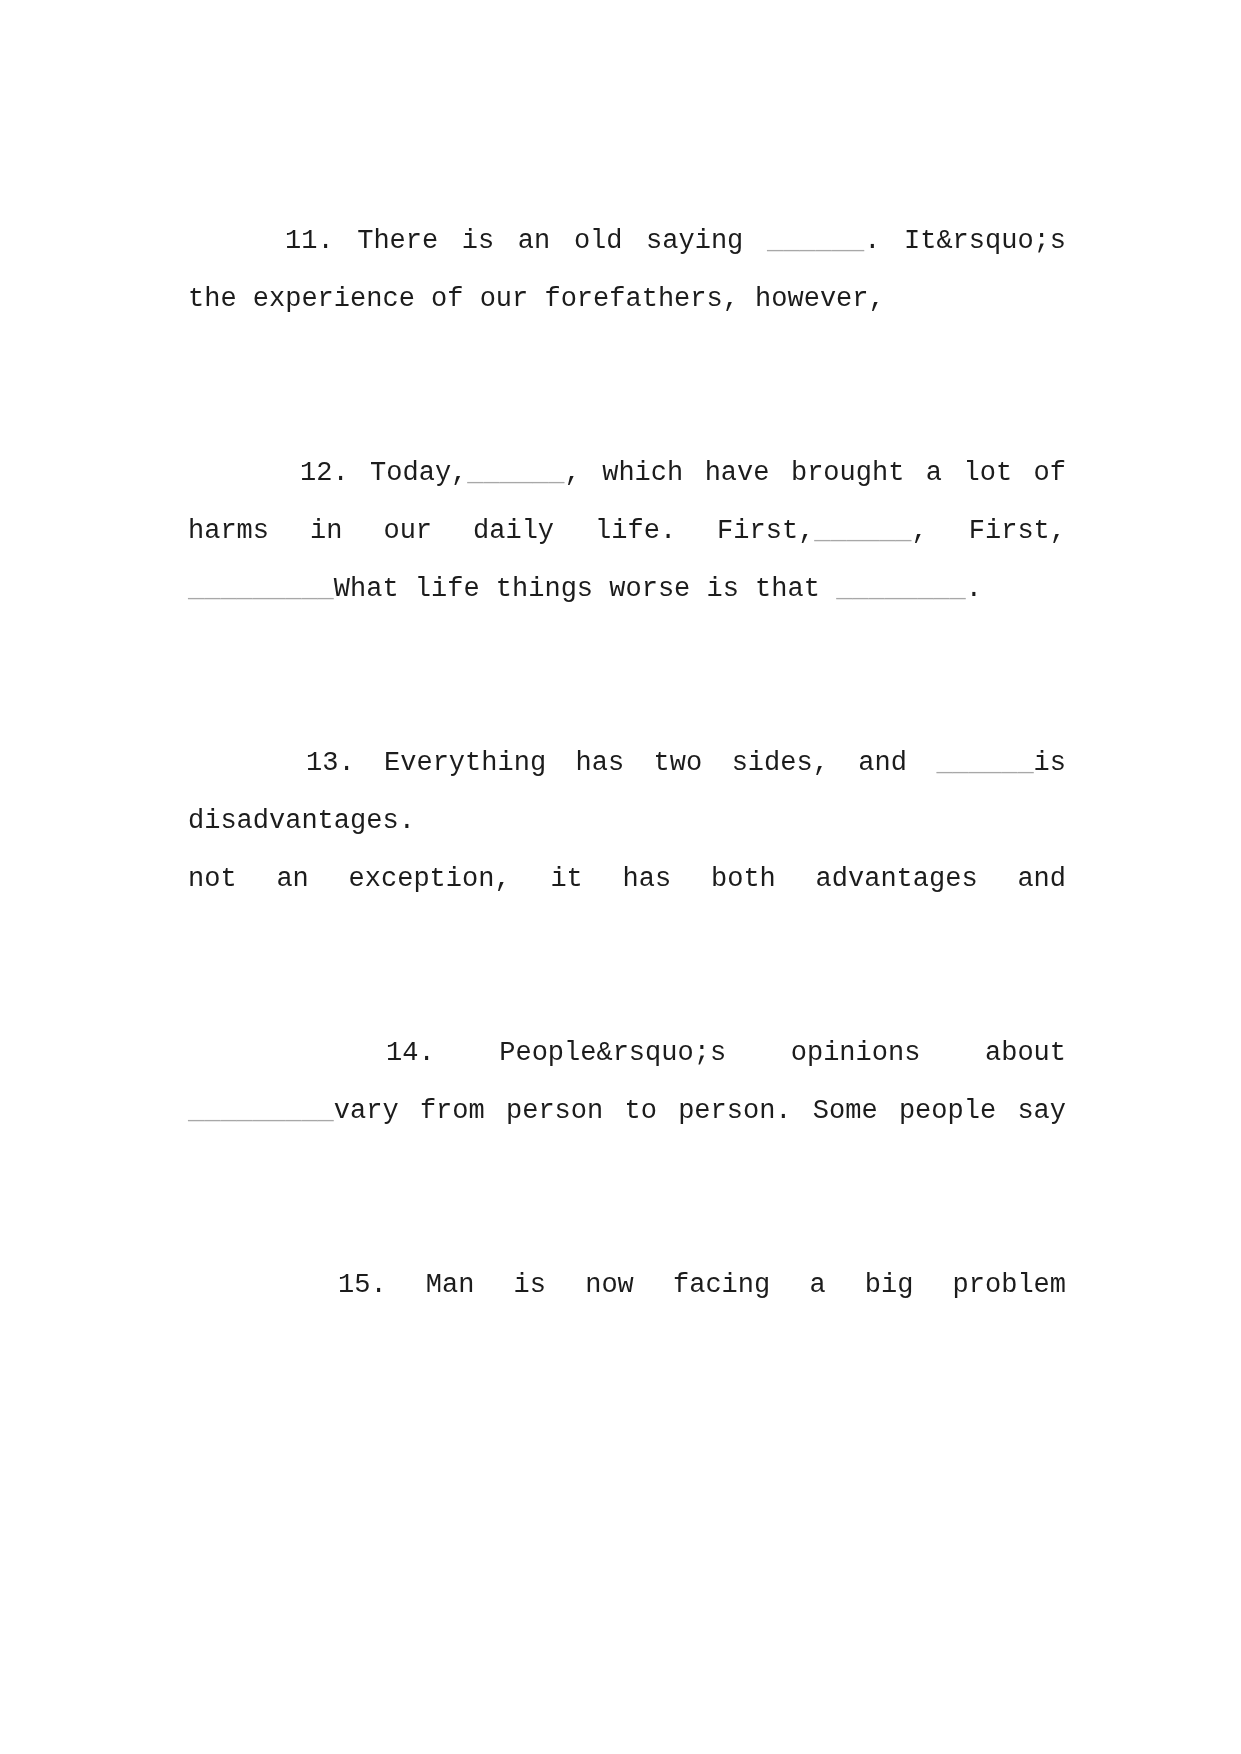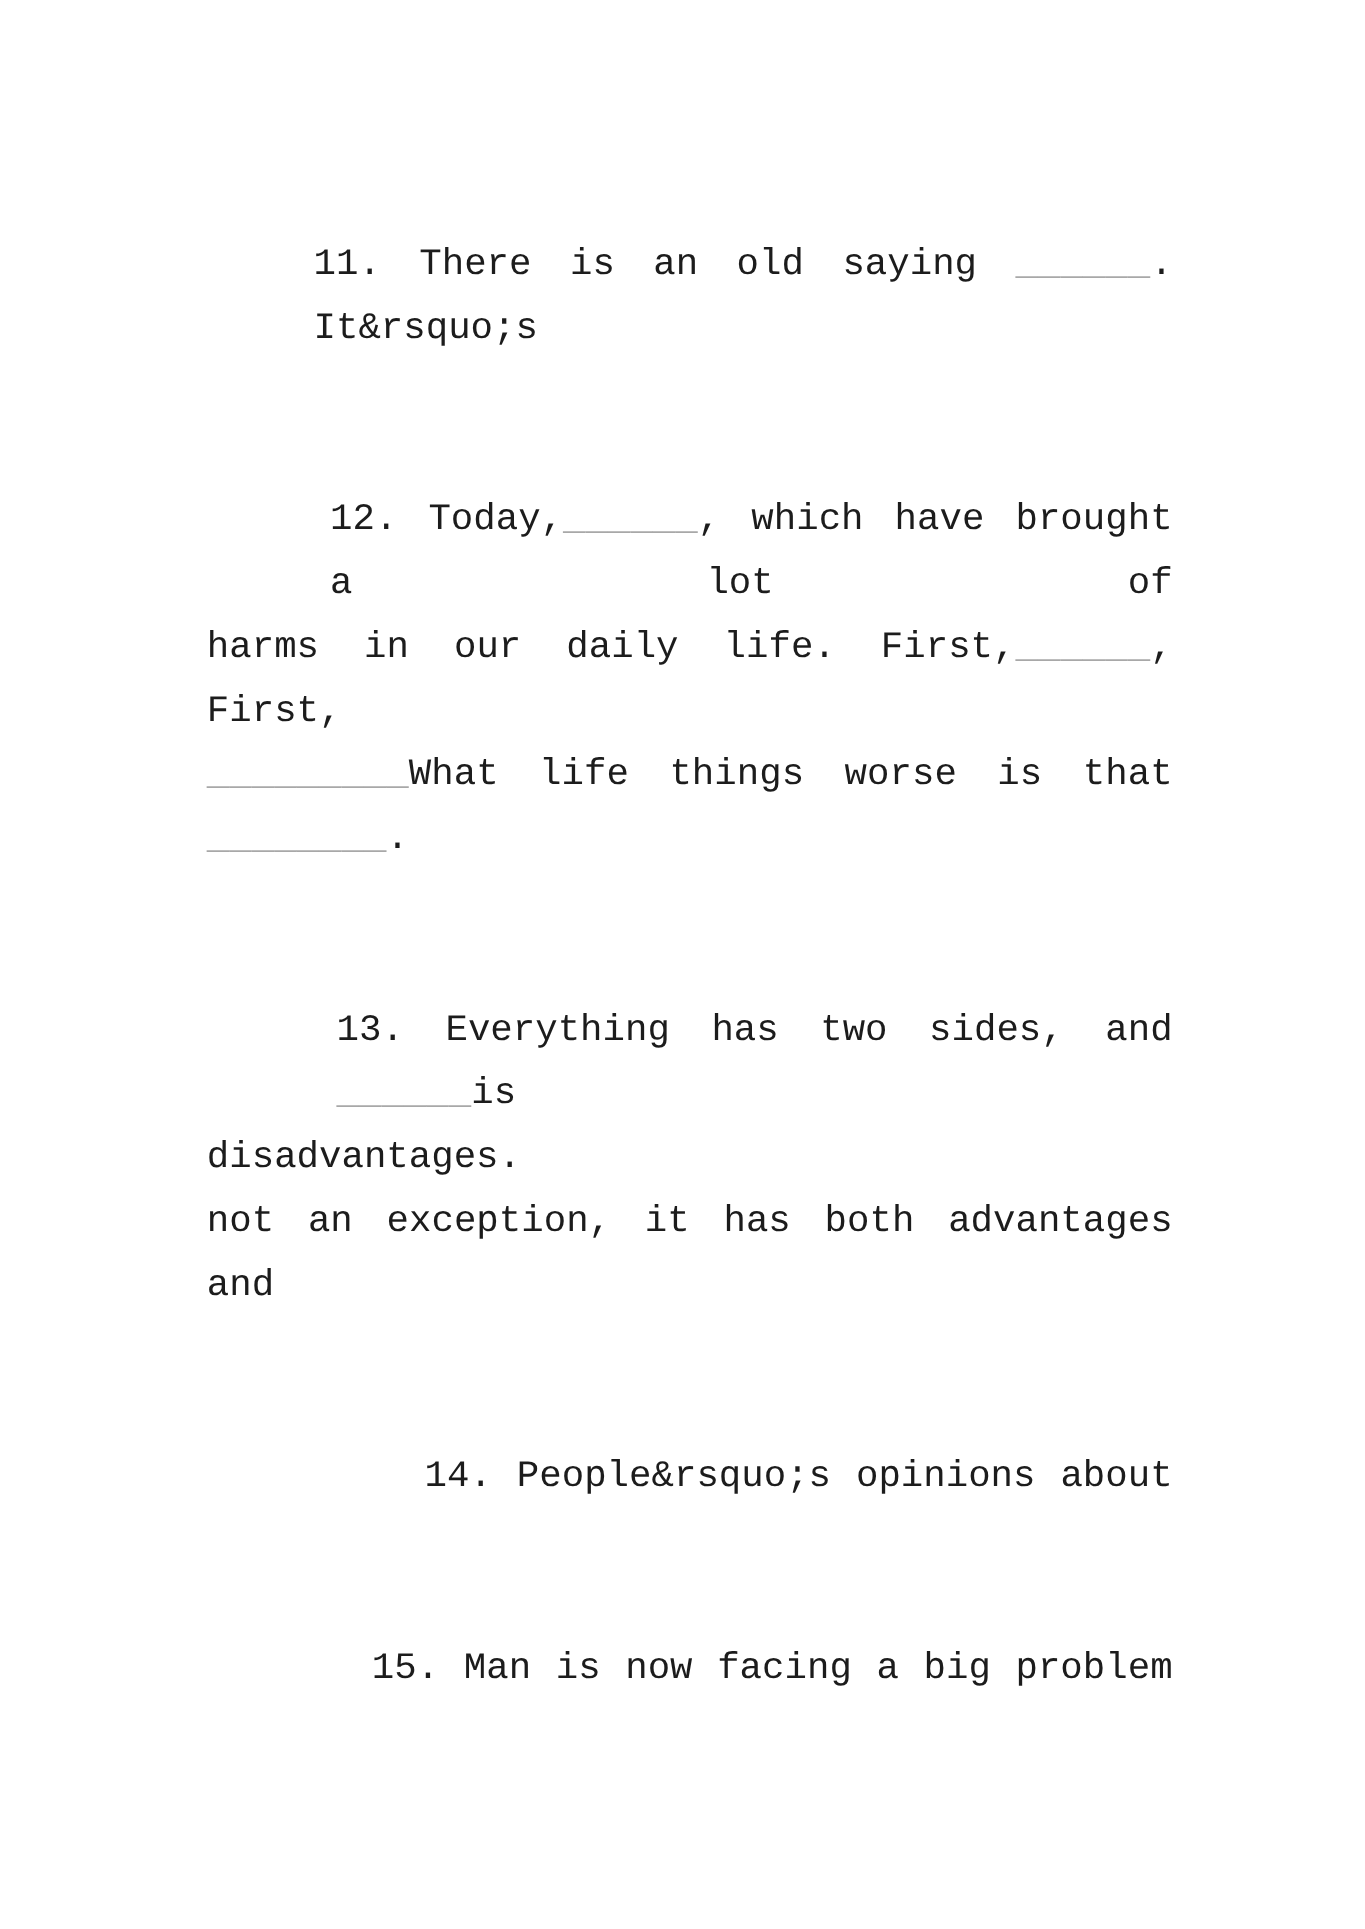--- a/index.html
+++ b/index.html
@@ -21,21 +21,21 @@
   }
   .content {
     width: 878px;
   }
   .para {
     margin: 0 0 116px 0;
   }
   .para:last-child { margin-bottom: 0; }
   .line {
     font-family: "Liberation Mono", "DejaVu Sans Mono", monospace;
-    font-size: 34px;
+    font-size: 27px;
     line-height: 58px;
     font-weight: 400;
     color: #1c1c1c;
     text-align: justify;
     text-align-last: left;
     white-space: normal;
   }
   .line.justify {
     text-align-last: justify;
   }
@@ -45,36 +45,38 @@
   }
 </style>
 </head>
 <body>
 
 <div class="page">
   <div class="content">
 
     <div class="para">
       <div class="line justify" style="padding-left:97px"><span class="seg">11. There is an old saying </span><span class="seg blank">______</span><span class="seg">. It&amp;rsquo;s</span></div>
+      <div class="line"><span class="seg">the experience of our forefathers, however,</span></div>
     </div>
 
     <div class="para">
       <div class="line justify" style="padding-left:112px"><span class="seg">12. Today,</span><span class="seg blank">______</span><span class="seg">, which have brought a lot of</span></div>
       <div class="line justify"><span class="seg">harms in our daily life. First,</span><span class="seg blank">______</span><span class="seg">, First,</span></div>
       <div class="line"><span class="seg blank">_________</span><span class="seg">What life things worse is that </span><span class="seg blank">________</span><span class="seg">.</span></div>
     </div>
 
     <div class="para">
       <div class="line justify" style="padding-left:118px"><span class="seg">13. Everything has two sides, and </span><span class="seg blank">______</span><span class="seg">is</span></div>
       <div class="line"><span class="seg">disadvantages.</span></div>
       <div class="line justify"><span class="seg">not an exception, it has both advantages and</span></div>
     </div>
 
     <div class="para">
       <div class="line justify" style="padding-left:198px"><span class="seg">14. People&amp;rsquo;s opinions about</span></div>
+      <div class="line justify"><span class="seg blank">_________</span><span class="seg">vary from person to person. Some people say</span></div>
     </div>
 
     <div class="para">
       <div class="line justify" style="padding-left:150px"><span class="seg">15. Man is now facing a big problem</span></div>
     </div>
 
   </div>
 </div>
 
 </body></html>

